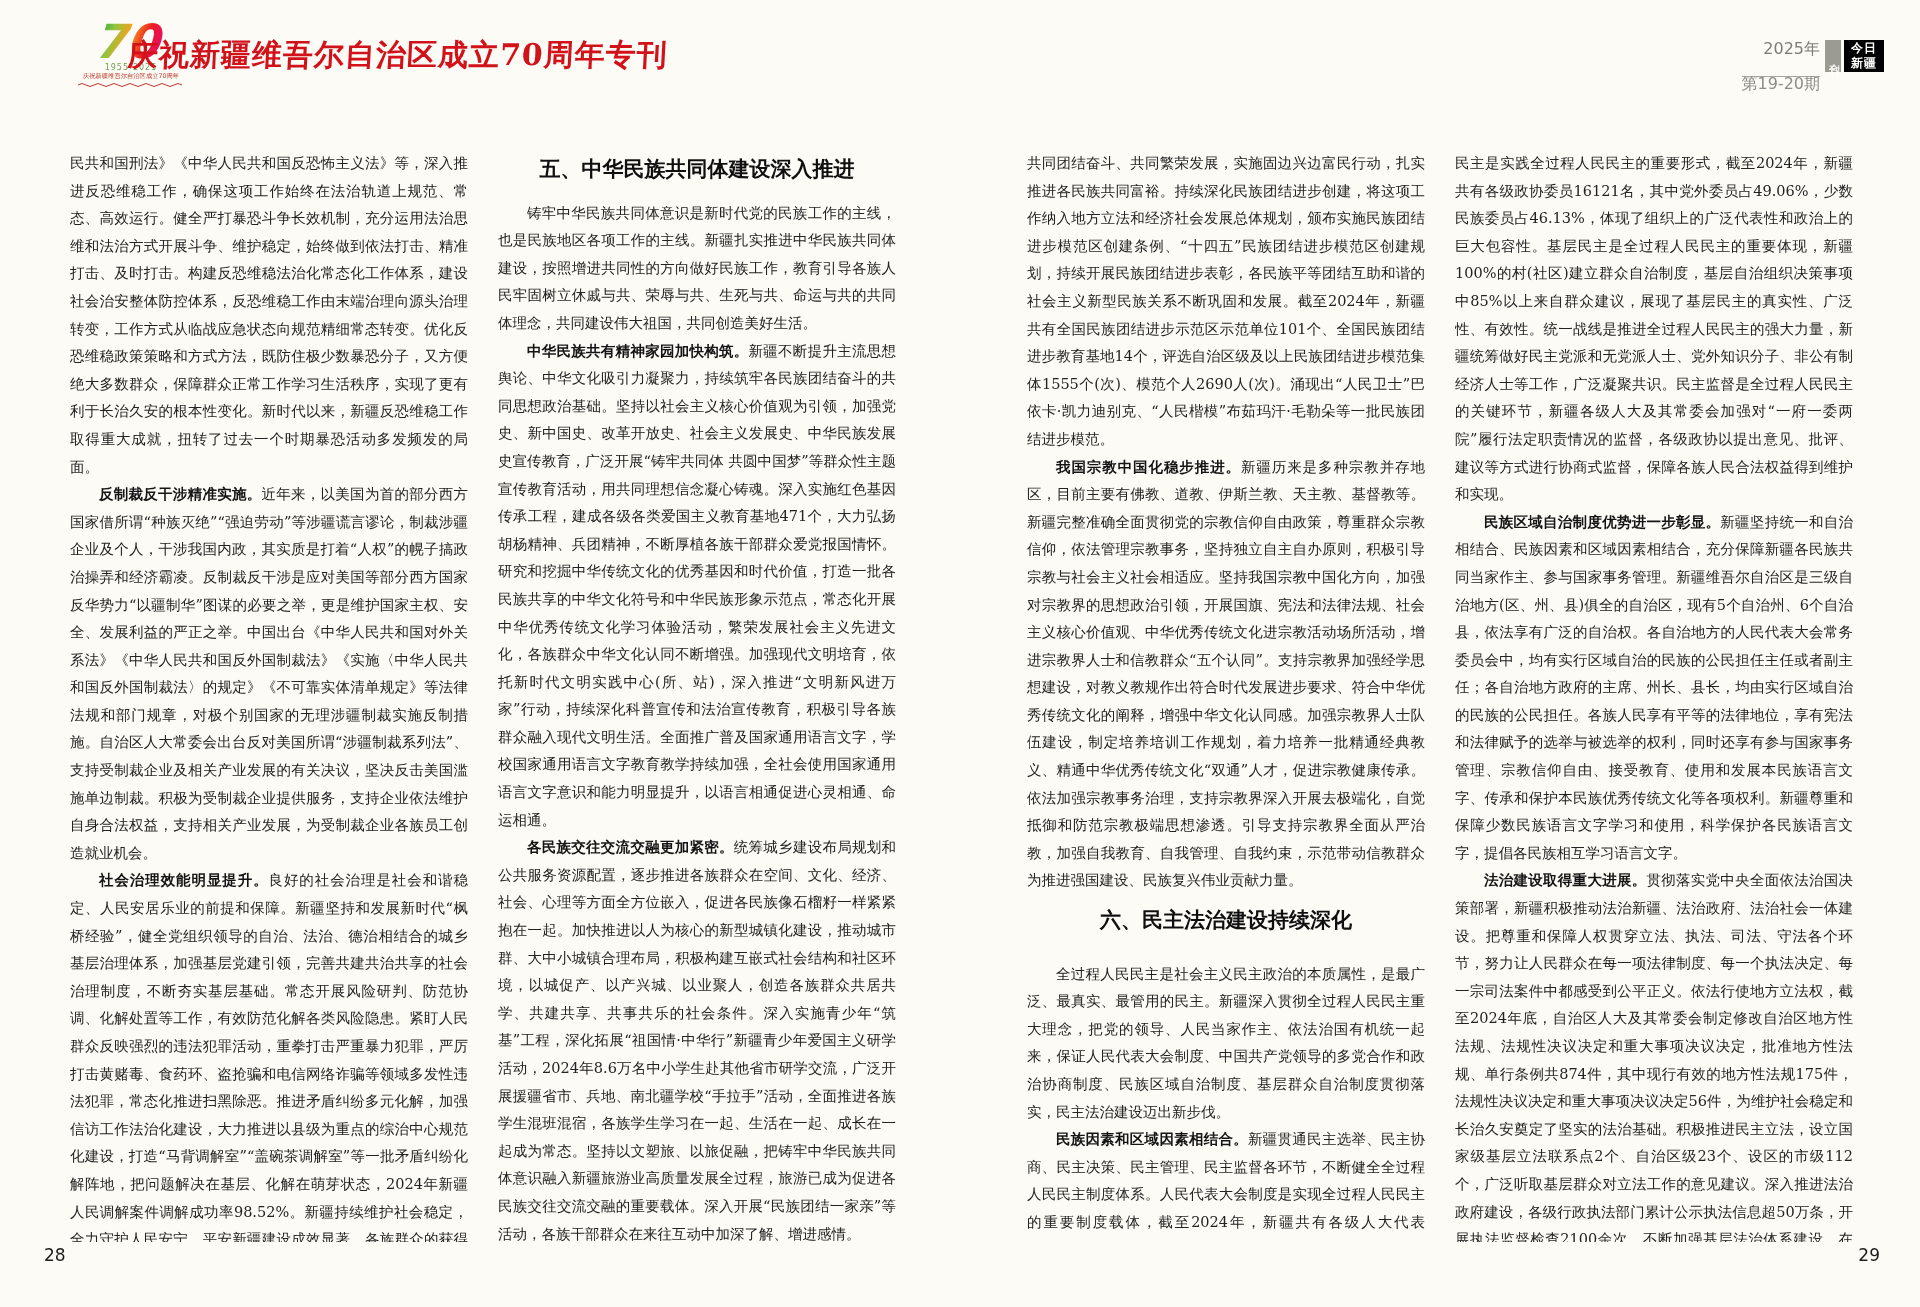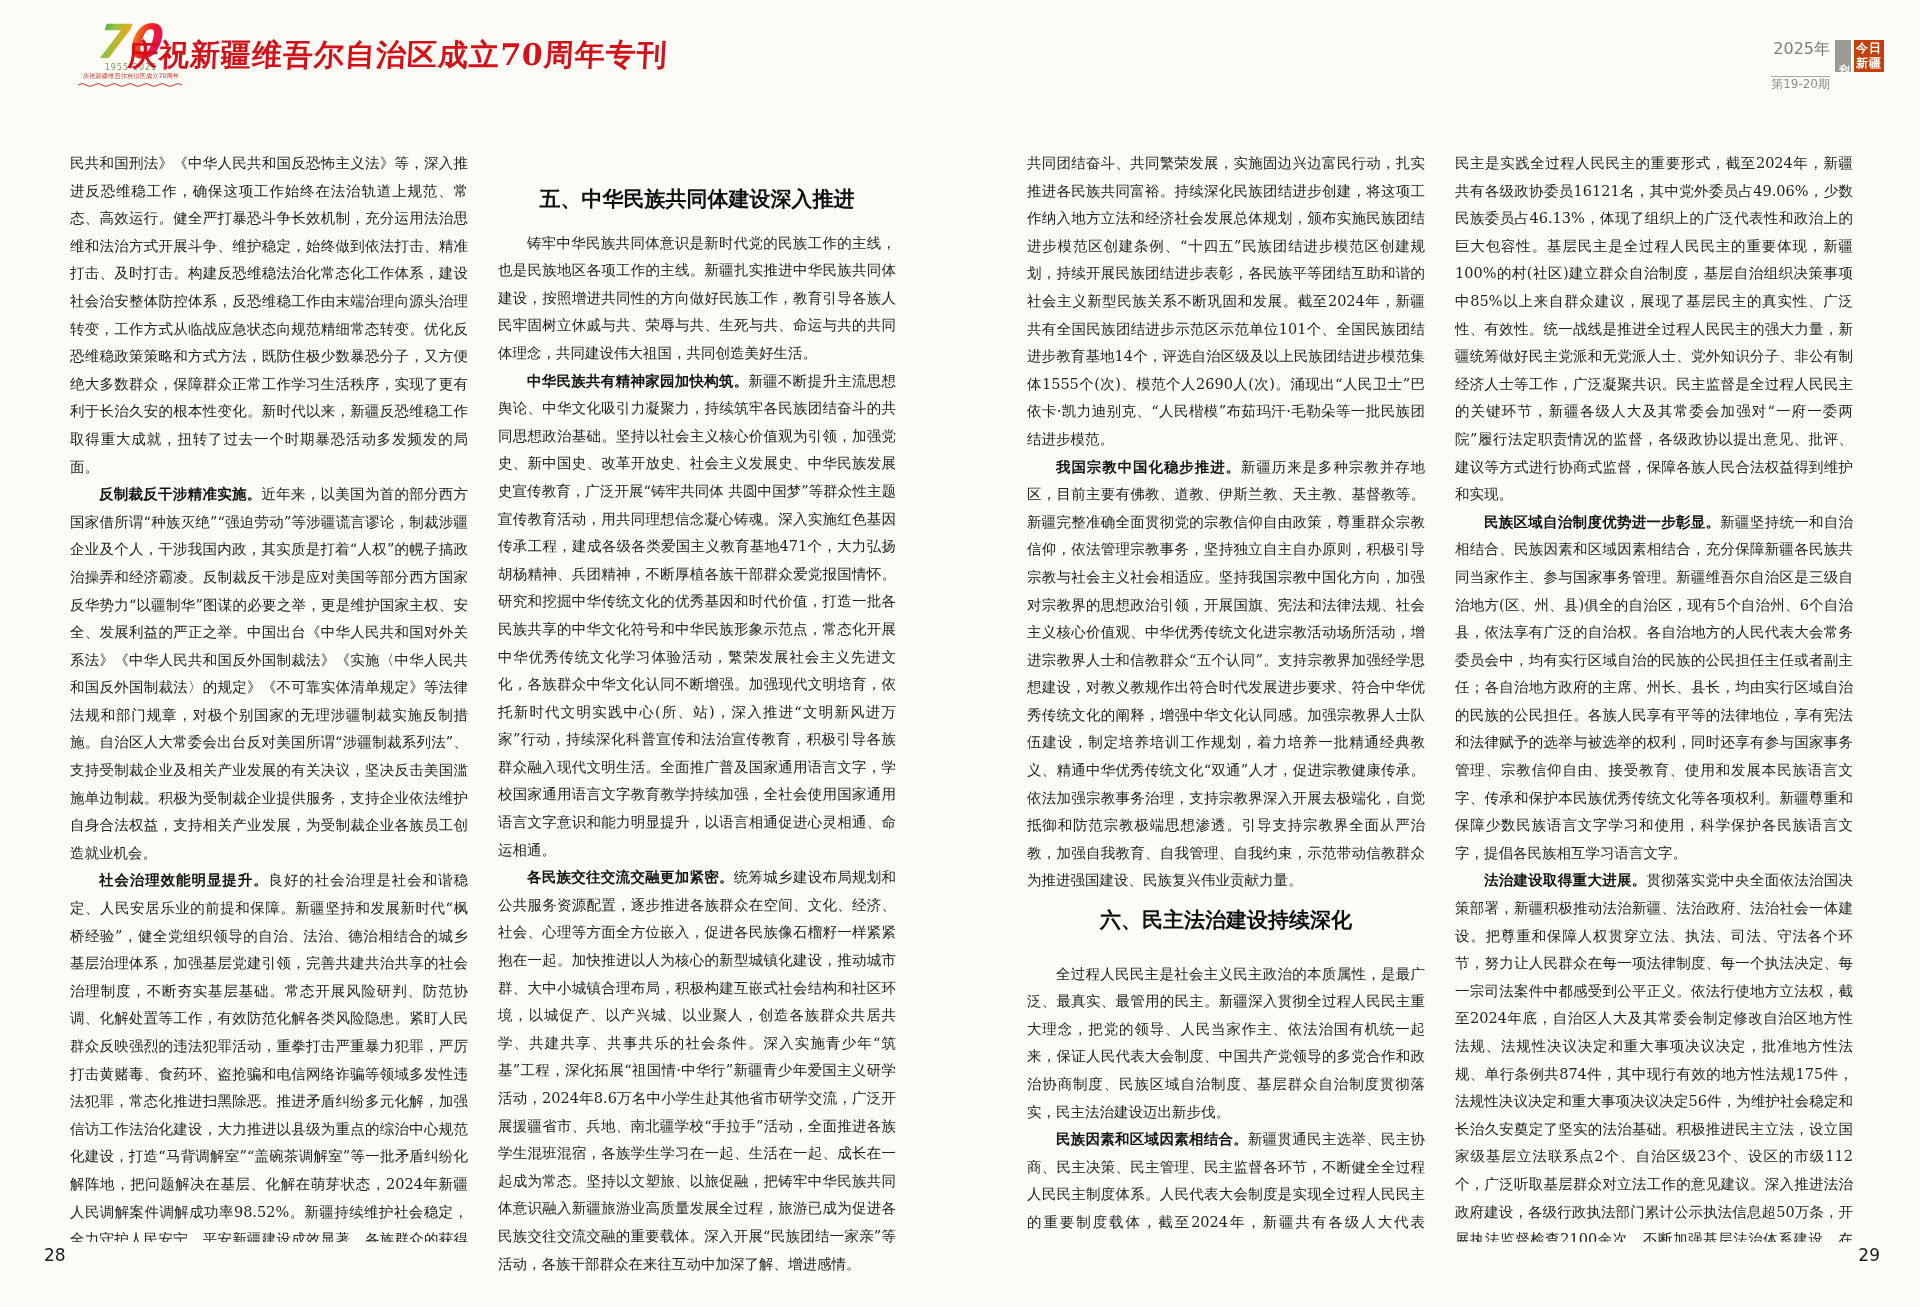--- a/index.html
+++ b/index.html
@@ -23,49 +23,49 @@
     font-size:7px;line-height:9px;color:#c0392b;transform:scale(.9);white-space:nowrap;}
   .logo-script{display:block;margin:1px auto 0;}
   .title{
     position:absolute;left:128px;top:38px;
     font-size:30px;line-height:34px;font-weight:bold;color:#d1121b;
     letter-spacing:1px;transform:skewX(-3deg);white-space:nowrap;
   }
   .issue{position:absolute;right:36px;top:40px;display:flex;align-items:stretch;height:32px;}
   .issue-text{text-align:right;margin-right:5px;font-family:"DejaVu Sans","Liberation Sans",sans-serif;}
   .issue-year{font-size:16px;line-height:18px;color:#7c7c78;border-bottom:1px solid #a7a7a2;padding-bottom:18px;}
-  .issue-period{font-size:12px;line-height:12px;color:#8d8d88;margin-top:1px;}
+  .issue-period{font-size:16px;line-height:12px;color:#8d8d88;margin-top:1px;}
   .combined-box{
     width:16px;background:#9b9b94;color:#fff;margin-right:3px;
     font-family:"DejaVu Sans","Liberation Sans",sans-serif;font-size:11px;
     writing-mode:vertical-rl;text-orientation:upright;
     display:flex;align-items:center;justify-content:center;letter-spacing:2px;
   }
   .mag-box{
-    width:30px;background:#c2410c;color:#fff;
+    width:40px;background:#000000;color:#fff;
     font-family:"DejaVu Sans","Liberation Sans",sans-serif;font-weight:bold;
     font-size:12px;line-height:15px;text-align:center;
     display:flex;flex-direction:column;justify-content:center;letter-spacing:1px;
   }
   
   .col{
     position:absolute;top:150px;width:398px;height:1092px;overflow:hidden;
     font-size:14.5px;line-height:27.6px;color:#222;text-align:justify;
   }
   .col p{margin:0;}
   .col p.indent{text-indent:2em;}
   .lead{font-family:"DejaVu Sans","Liberation Sans",sans-serif;font-weight:bold;color:#141414;}
   .col-heading{
     font-family:"DejaVu Sans","Liberation Sans",sans-serif;
     font-size:21px;font-weight:bold;color:#0f0f0f;
     text-align:center;margin:6px 0 16px;text-indent:0;
   }
   .col-heading.mid{margin:12px 0 26px;}
   #col-0{left:70px;}
-  #col-1{left:498px;margin-top:30px;}
+  #col-1{left:498px;}
   #col-2{left:1027px;}
   #col-3{left:1455px;}
   
   .pageno{
     position:absolute;top:1245px;
     font-family:"DejaVu Sans","Liberation Sans",sans-serif;
     font-weight:normal;font-size:17px;color:#1c1c1c;
   }
   .pageno.left{left:44px;}
   .pageno.right{right:40px;}

